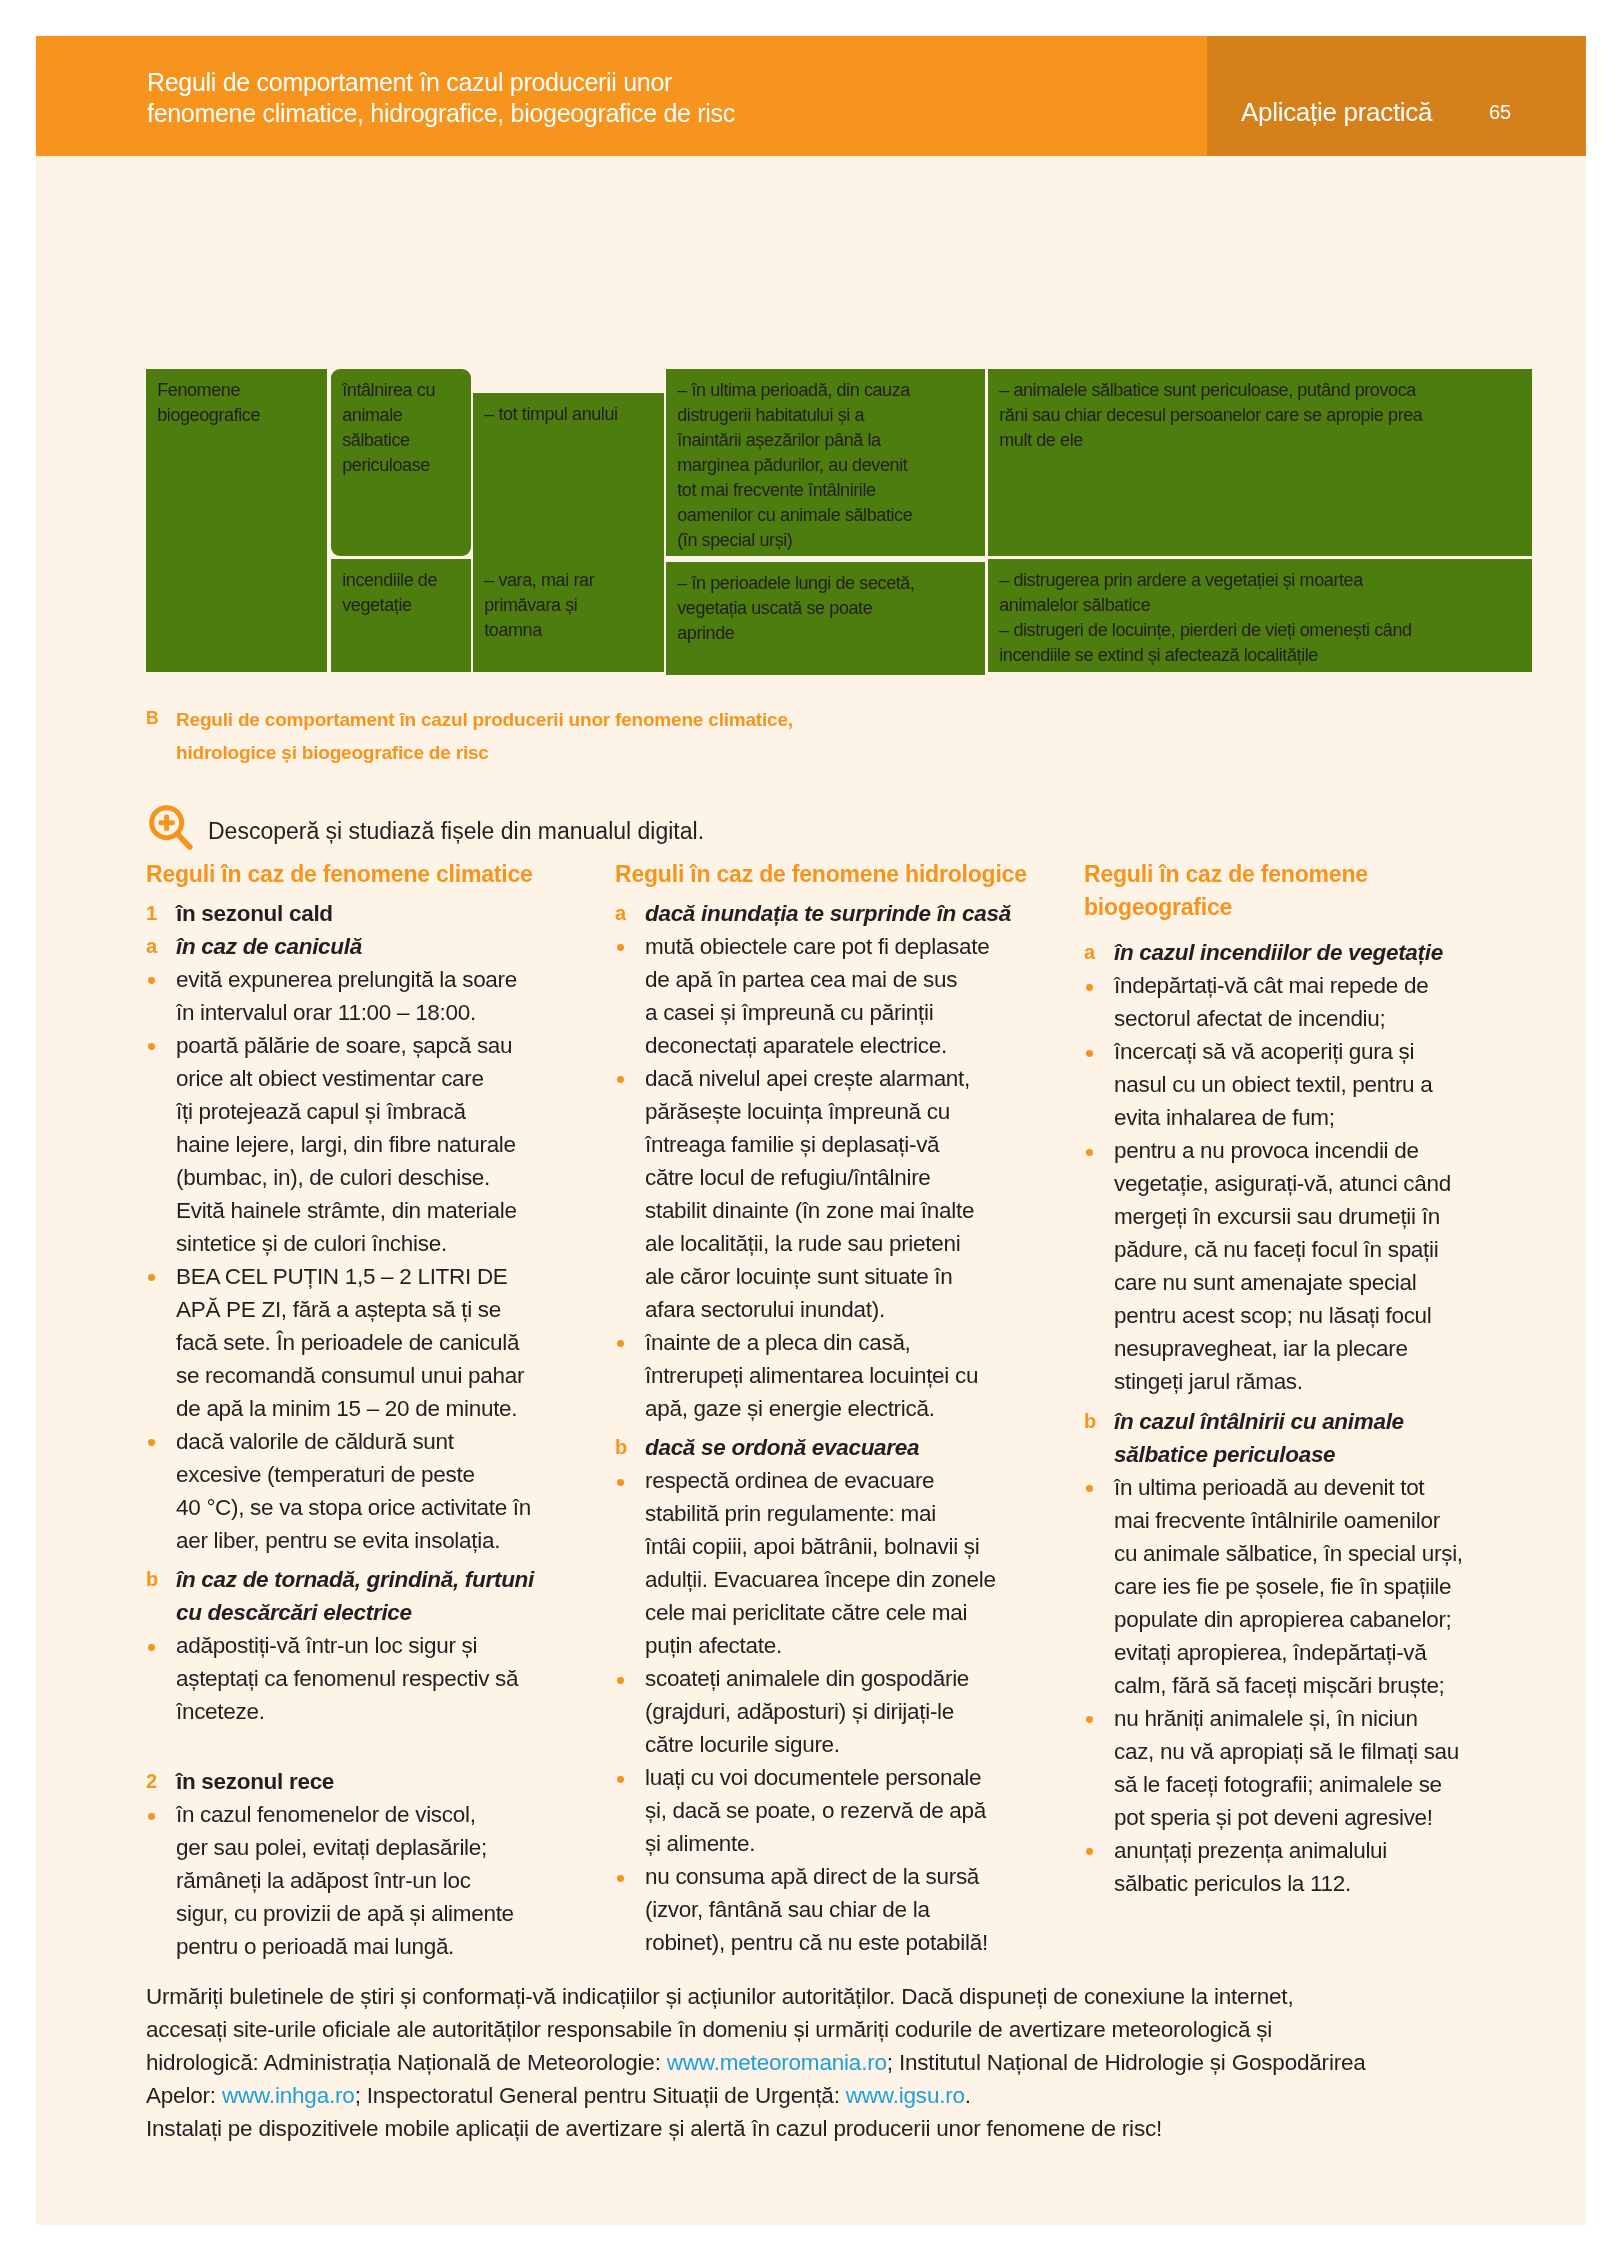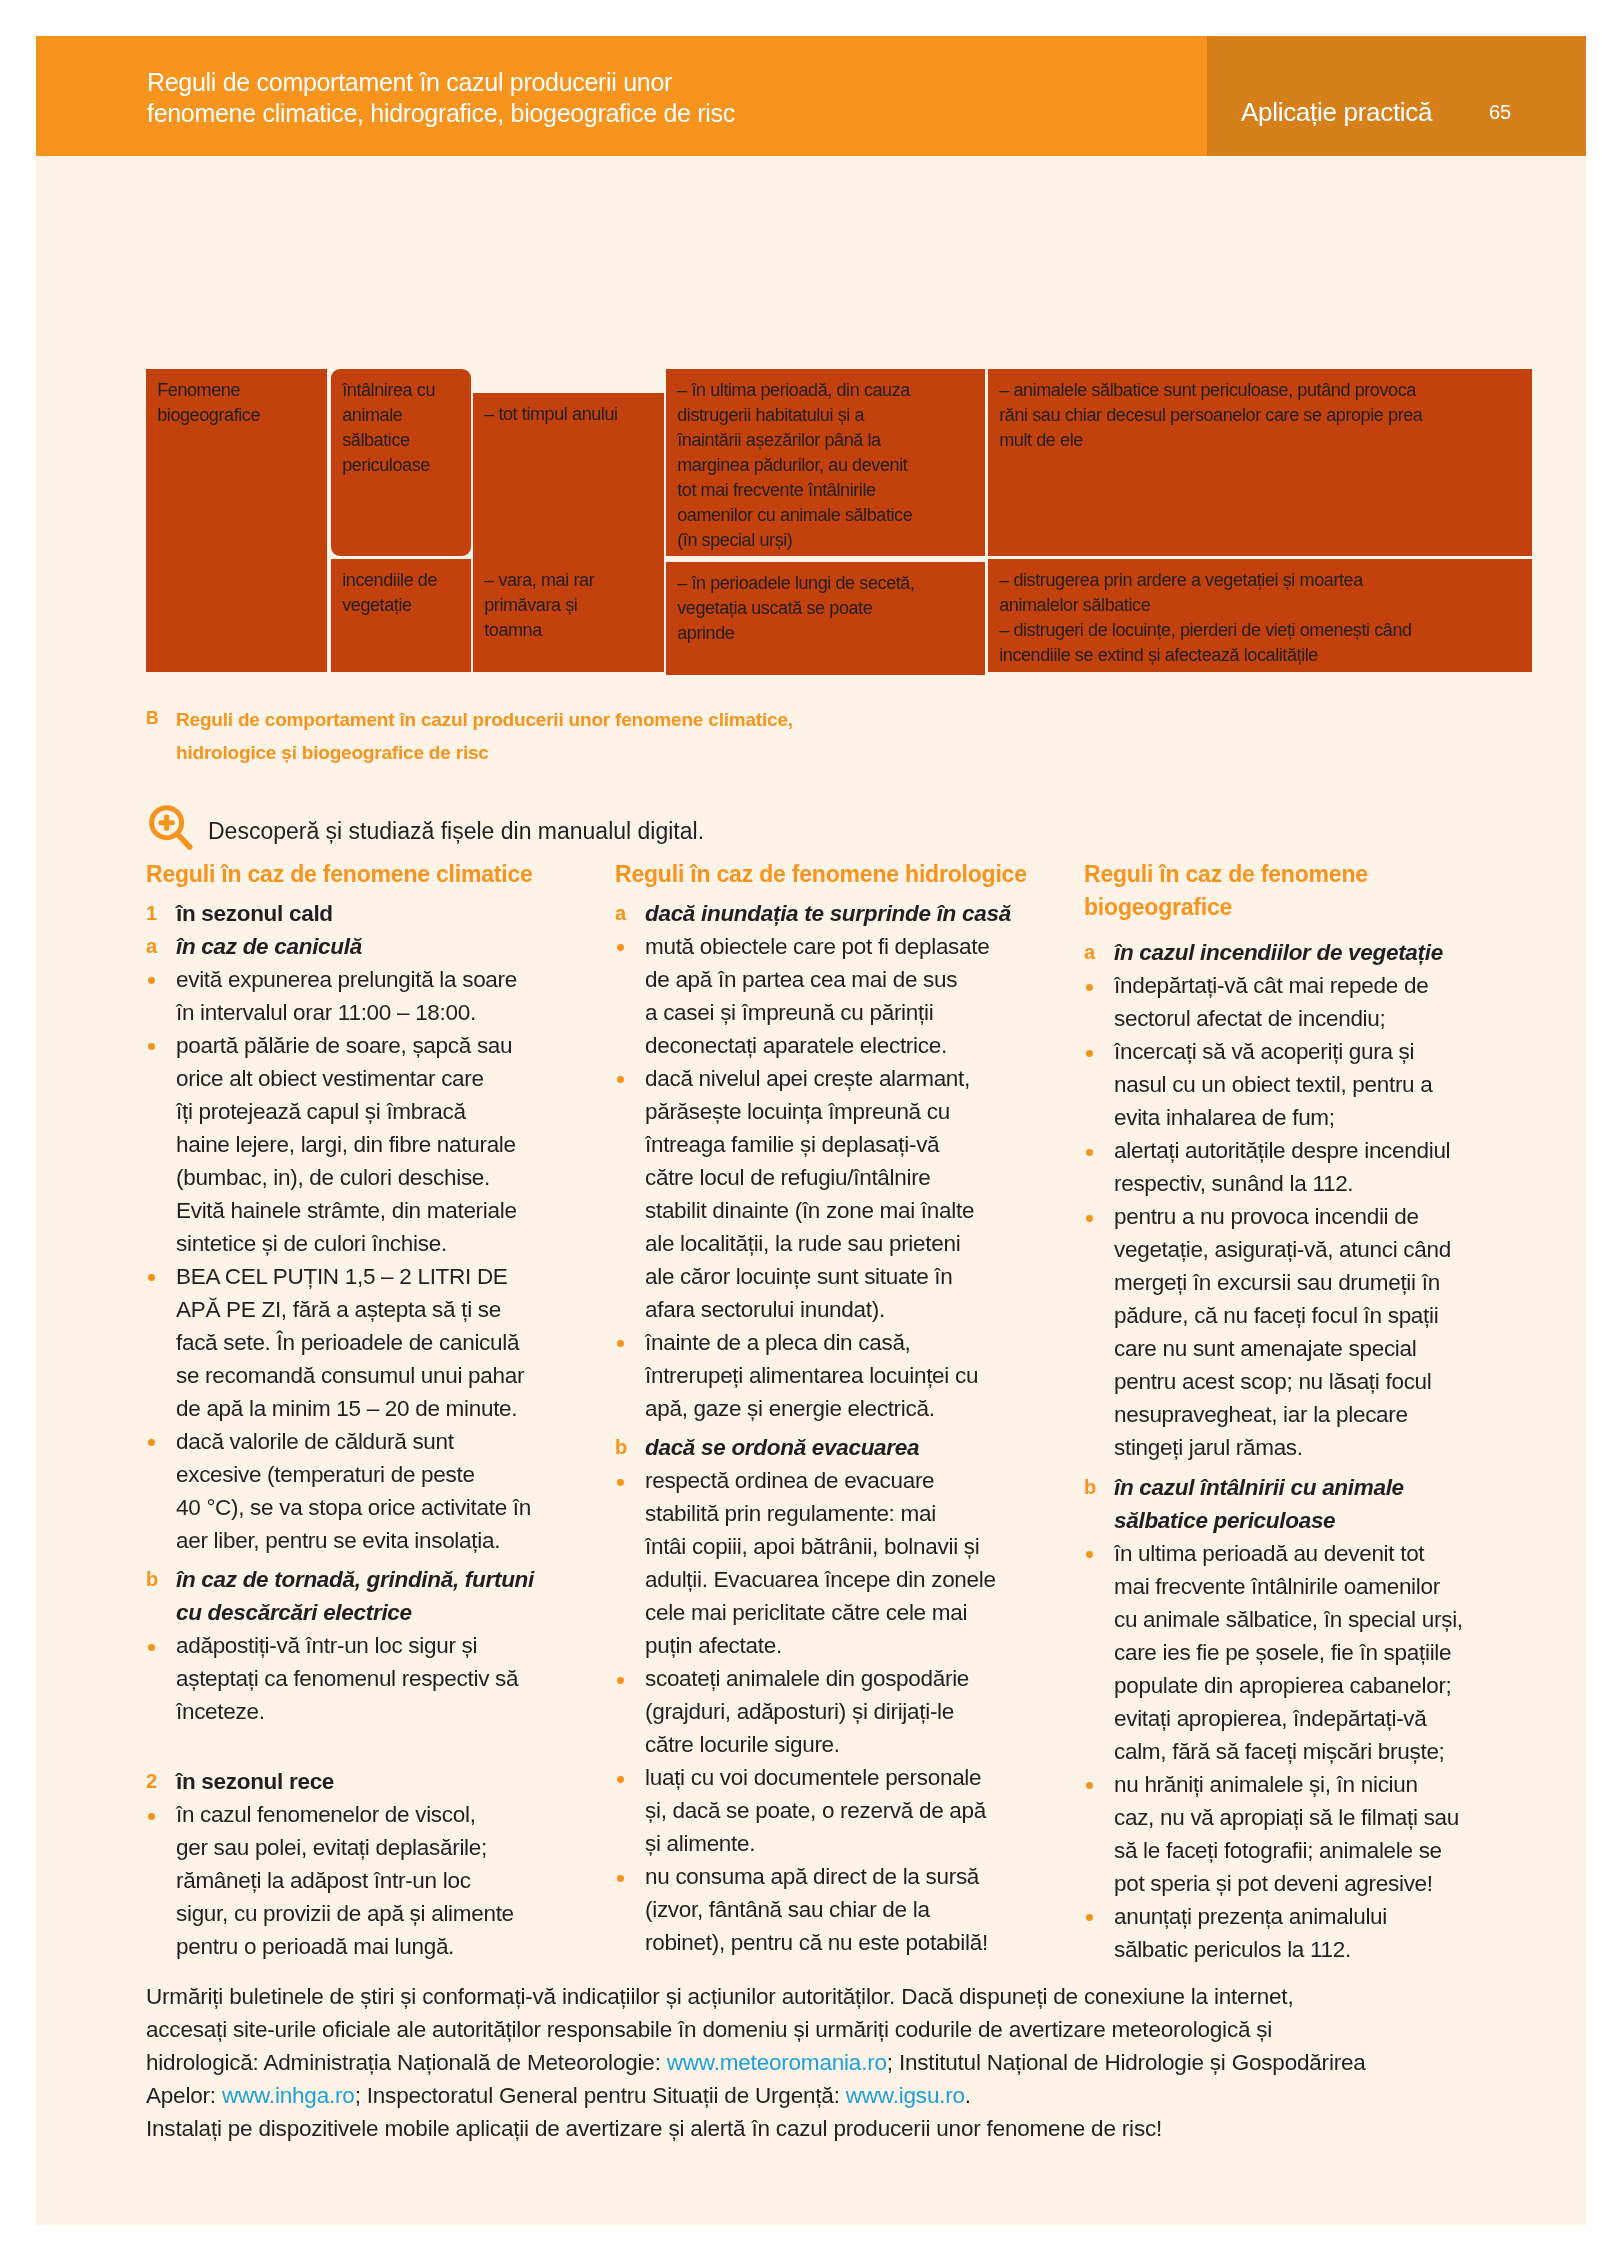--- a/index.html
+++ b/index.html
@@ -28,21 +28,21 @@
     position: absolute; left: 1205px; top: 61px; font-size: 26px; line-height: 31px; color: #ffffff;
     letter-spacing: -0.3px;
   }
   .page-number {
     position: absolute; left: 1453px; top: 61px; font-size: 20px; line-height: 31px; color: #ffffff;
   }
 
   
   .risk-table { position: absolute; left: 110px; top: 333px; width: 1386px; height: 303px; }
   .cell {
-    position: absolute; background: #c2410c; box-sizing: border-box;
+    position: absolute; background: #4d7c0f; box-sizing: border-box;
     padding: 8.7px 6.2px 0 11.2px; font-size: 18px; line-height: 25px; color: #231f20;
     letter-spacing: -0.4px;
   }
   .cell .ln { display: block; white-space: nowrap; }
 
   
   .section-b { position: absolute; left: 110px; top: 667px; width: 998px; }
   .section-b-letter {
     position: absolute; left: 0; top: 5px; font-size: 17.5px; font-weight: bold; color: #f7941d;
   }
@@ -317,25 +317,20 @@
         <span class="ln">sectorul afectat de incendiu;</span>
       </div>
       <div class="row bullet">
         <span class="bullet-dot"></span>
         <span class="ln">încercați să vă acoperiți gura și</span>
         <span class="ln">nasul cu un obiect textil, pentru a</span>
         <span class="ln">evita inhalarea de fum;</span>
       </div>
       <div class="row bullet">
         <span class="bullet-dot"></span>
-        <span class="ln">alertați autoritățile despre incendiul</span>
-        <span class="ln">respectiv, sunând la 112.</span>
-      </div>
-      <div class="row bullet">
-        <span class="bullet-dot"></span>
         <span class="ln">pentru a nu provoca incendii de</span>
         <span class="ln">vegetație, asigurați-vă, atunci când</span>
         <span class="ln">mergeți în excursii sau drumeții în</span>
         <span class="ln">pădure, că nu faceți focul în spații</span>
         <span class="ln">care nu sunt amenajate special</span>
         <span class="ln">pentru acest scop; nu lăsați focul</span>
         <span class="ln">nesupravegheat, iar la plecare</span>
         <span class="ln">stingeți jarul rămas.</span>
       </div>
       <div class="gap-s"></div>

